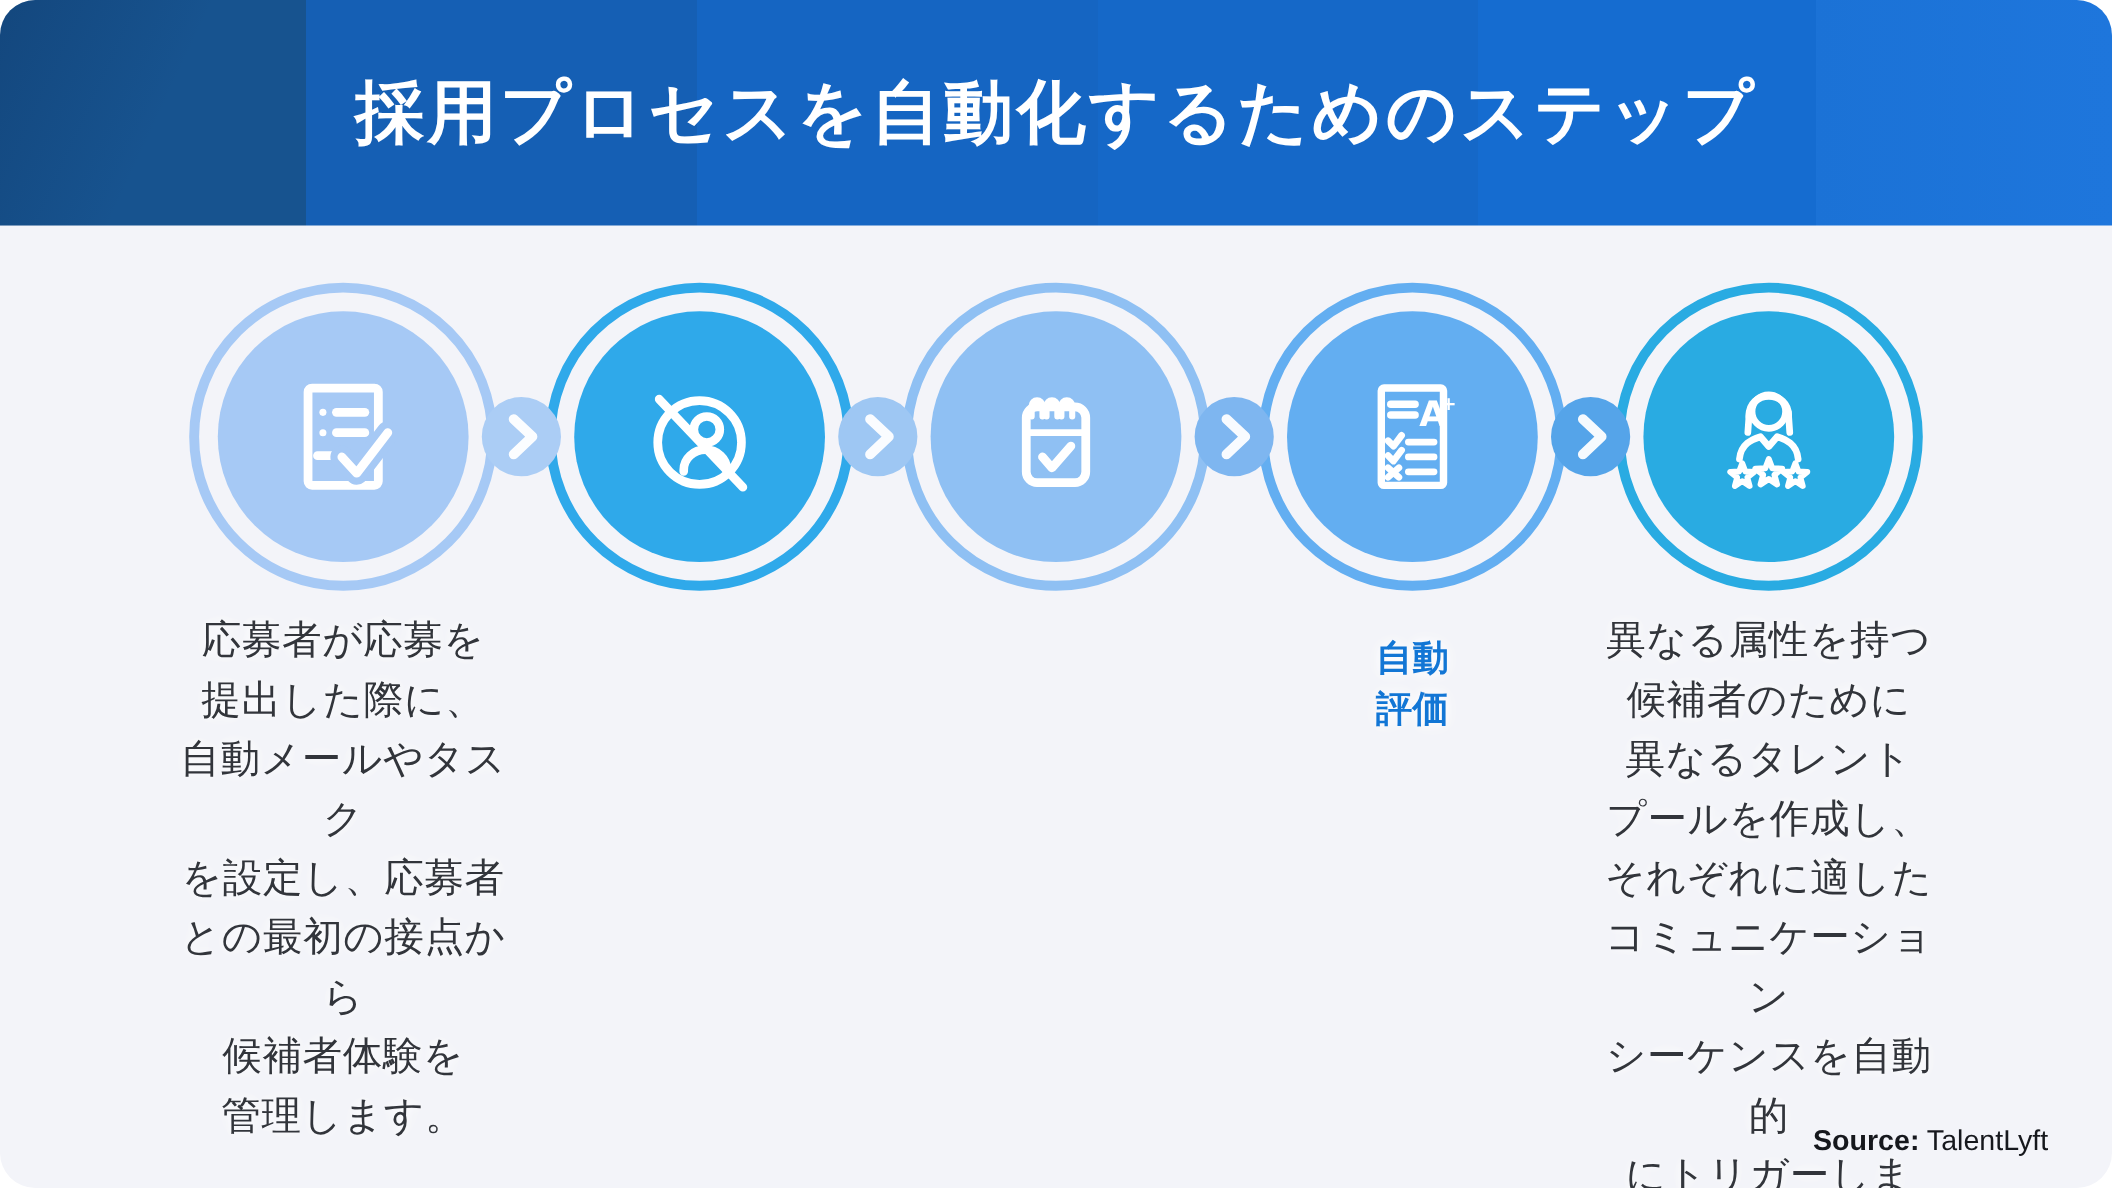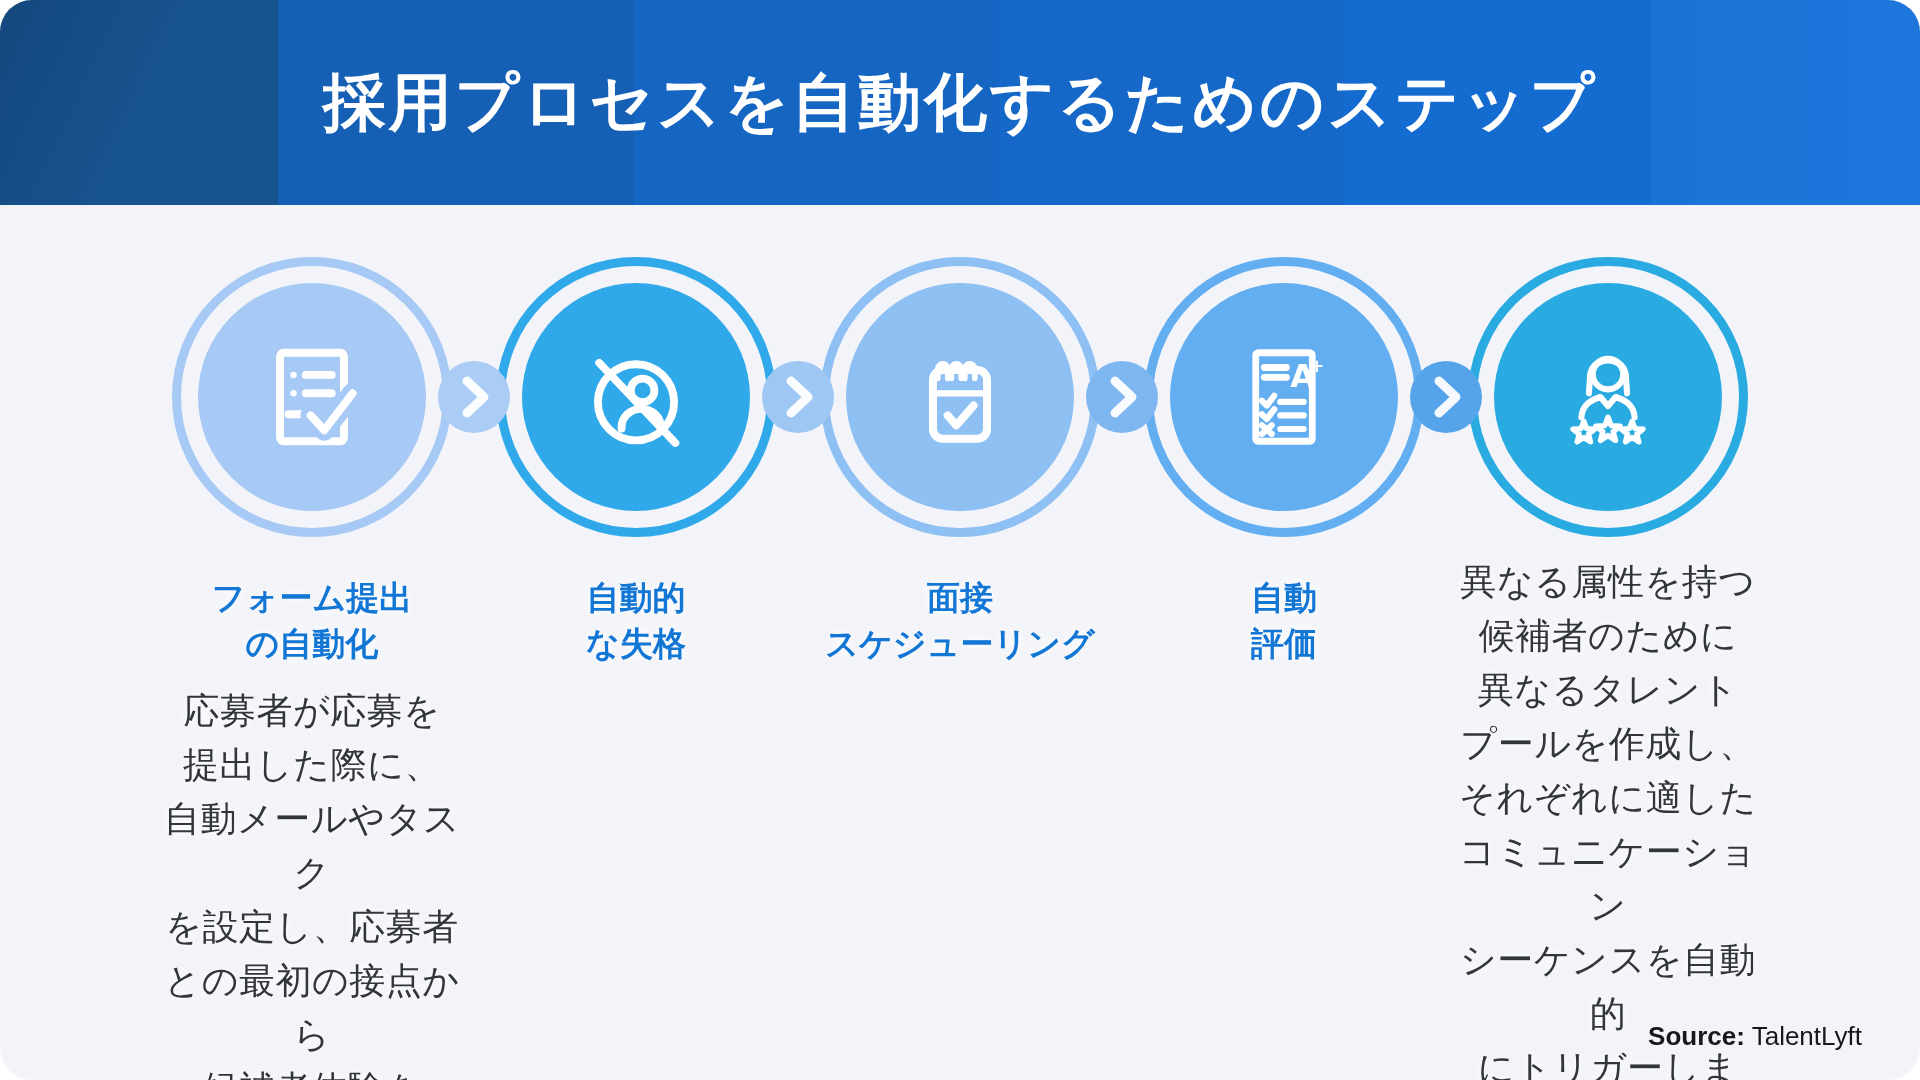--- a/index.html
+++ b/index.html
@@ -88,22 +88,20 @@
             <polyline points="47,63 58,75 81,45" stroke="var(--c)" stroke-width="17"></polyline>
             <polyline points="47,63 58,75 81,45"></polyline>
           </svg>
         </div>
       </div>
       <div class="connector">
         <svg width="72" height="72" viewBox="0 0 72 72" fill="none" stroke="#fff" stroke-opacity=".95" stroke-width="9" stroke-linecap="round" stroke-linejoin="round">
           <polyline points="29,20 46,36 29,52"></polyline>
         </svg>
       </div>
-      <div class="step-title">フォーム提出
-の自動化</div>
       <div class="step-desc">応募者が応募を
 提出した際に、
 自動メールやタスク
 を設定し、応募者
 との最初の接点から
 候補者体験を
 管理します。</div>
     </div>
 
     <div class="step" style="--c: #2FA9EA; --cc: #9EC7F3;">
@@ -115,44 +113,40 @@
             <path d="M37,72 v-1 a15,14 0 0 1 30,0 v1"></path>
             <line x1="20" y1="22" x2="78" y2="83"></line>
           </svg>
         </div>
       </div>
       <div class="connector">
         <svg width="72" height="72" viewBox="0 0 72 72" fill="none" stroke="#fff" stroke-opacity=".95" stroke-width="9" stroke-linecap="round" stroke-linejoin="round">
           <polyline points="29,20 46,36 29,52"></polyline>
         </svg>
       </div>
-      <div class="step-title">自動的
-な失格</div>
     </div>
 
     <div class="step" style="--c: #8FC0F3; --cc: #7EB6F0;">
       <div class="ring">
         <div class="fill">
           <svg width="118" height="118" viewBox="0 0 96 96" fill="none" stroke="#fff" stroke-width="6.5" stroke-linecap="round" stroke-linejoin="round">
             <rect x="26" y="26" width="44" height="56" rx="8"></rect>
             <path d="M30,33 v-8 a4,4 0 0 1 8,0 v8" stroke-width="4.5"></path>
             <path d="M41,33 v-8 a4,4 0 0 1 8,0 v8" stroke-width="4.5"></path>
             <path d="M52,33 v-8 a4,4 0 0 1 8,0 v8" stroke-width="4.5"></path>
             <line x1="27" y1="45" x2="69" y2="45" stroke-width="5"></line>
             <polyline points="38,63 45,71 59,55"></polyline>
           </svg>
         </div>
       </div>
       <div class="connector">
         <svg width="72" height="72" viewBox="0 0 72 72" fill="none" stroke="#fff" stroke-opacity=".95" stroke-width="9" stroke-linecap="round" stroke-linejoin="round">
           <polyline points="29,20 46,36 29,52"></polyline>
         </svg>
       </div>
-      <div class="step-title">面接
-スケジューリング</div>
     </div>
 
     <div class="step" style="--c: #63AEF1; --cc: #55A4E9;">
       <div class="ring">
         <div class="fill">
           <svg width="118" height="118" viewBox="0 0 96 96" fill="none" stroke="#fff" stroke-width="5.5" stroke-linecap="round" stroke-linejoin="round">
             <rect x="25" y="12" width="46" height="72" rx="2"></rect>
             <line x1="32" y1="24" x2="50" y2="24"></line>
             <line x1="32" y1="32" x2="50" y2="32"></line>
             <text x="53" y="40" font-size="26" font-weight="bold" fill="#fff" stroke="none" font-family="DejaVu Sans, sans-serif">A</text>

